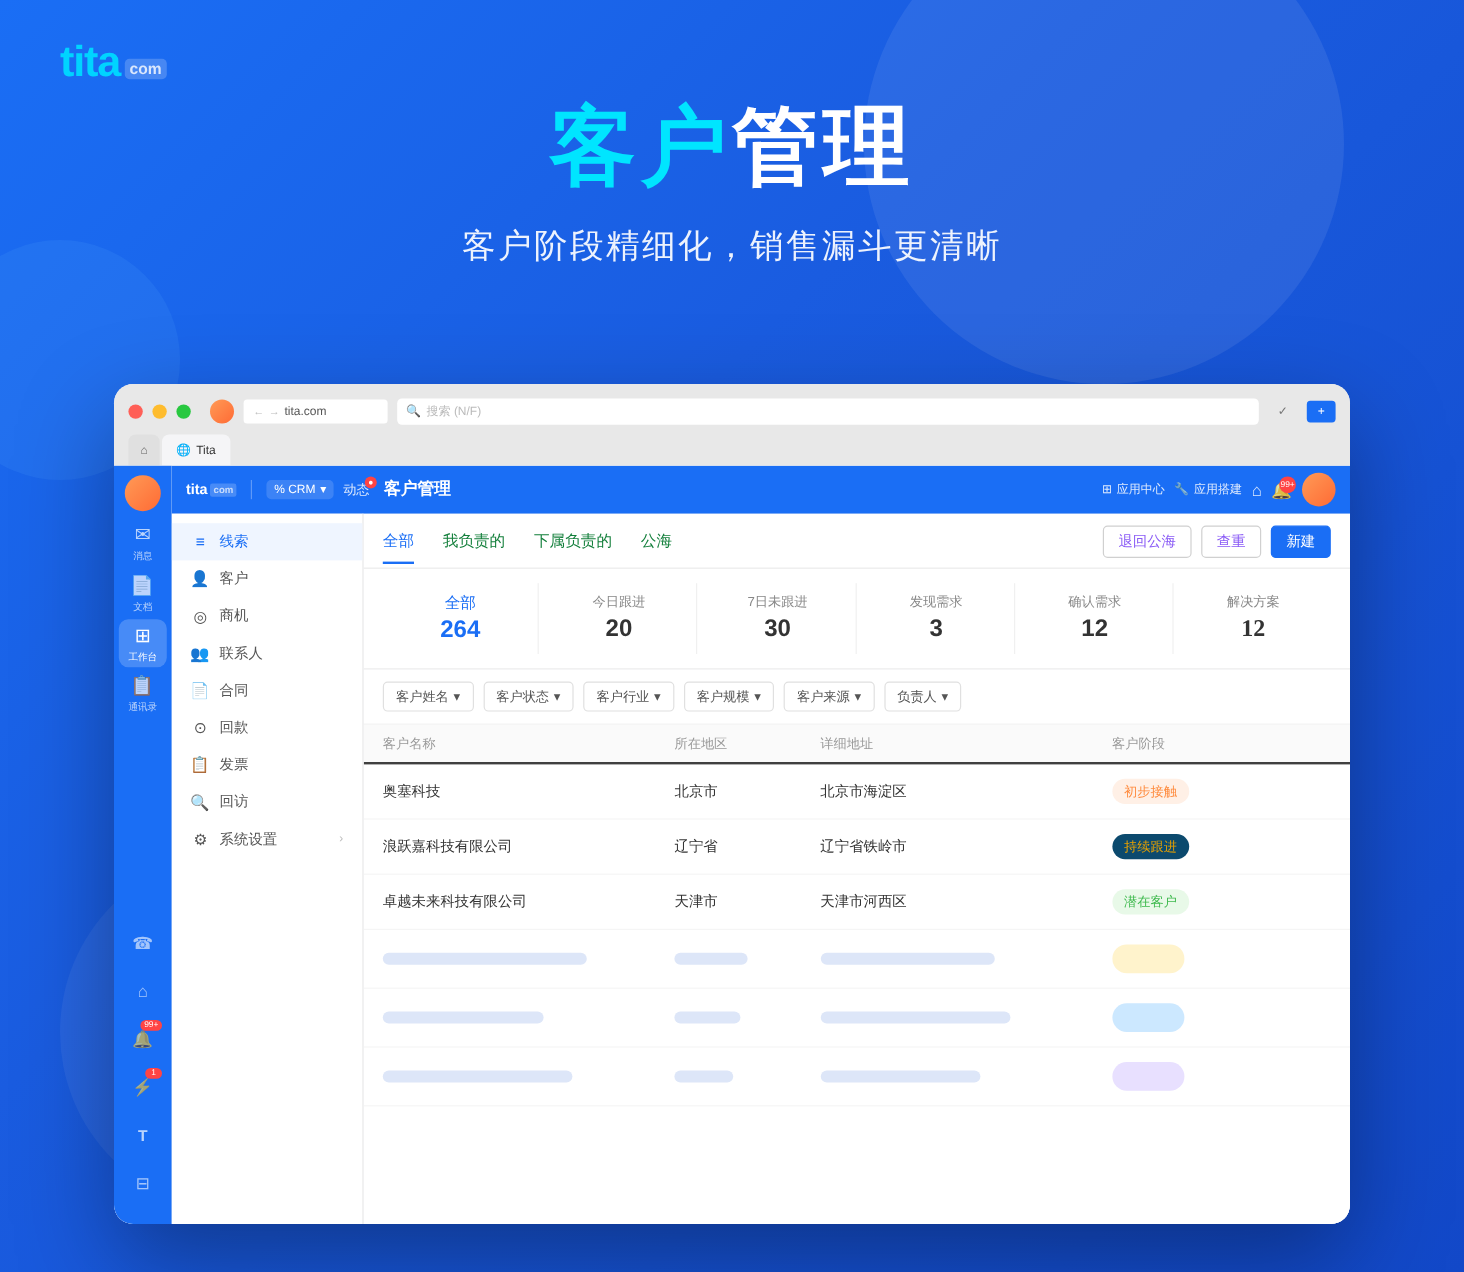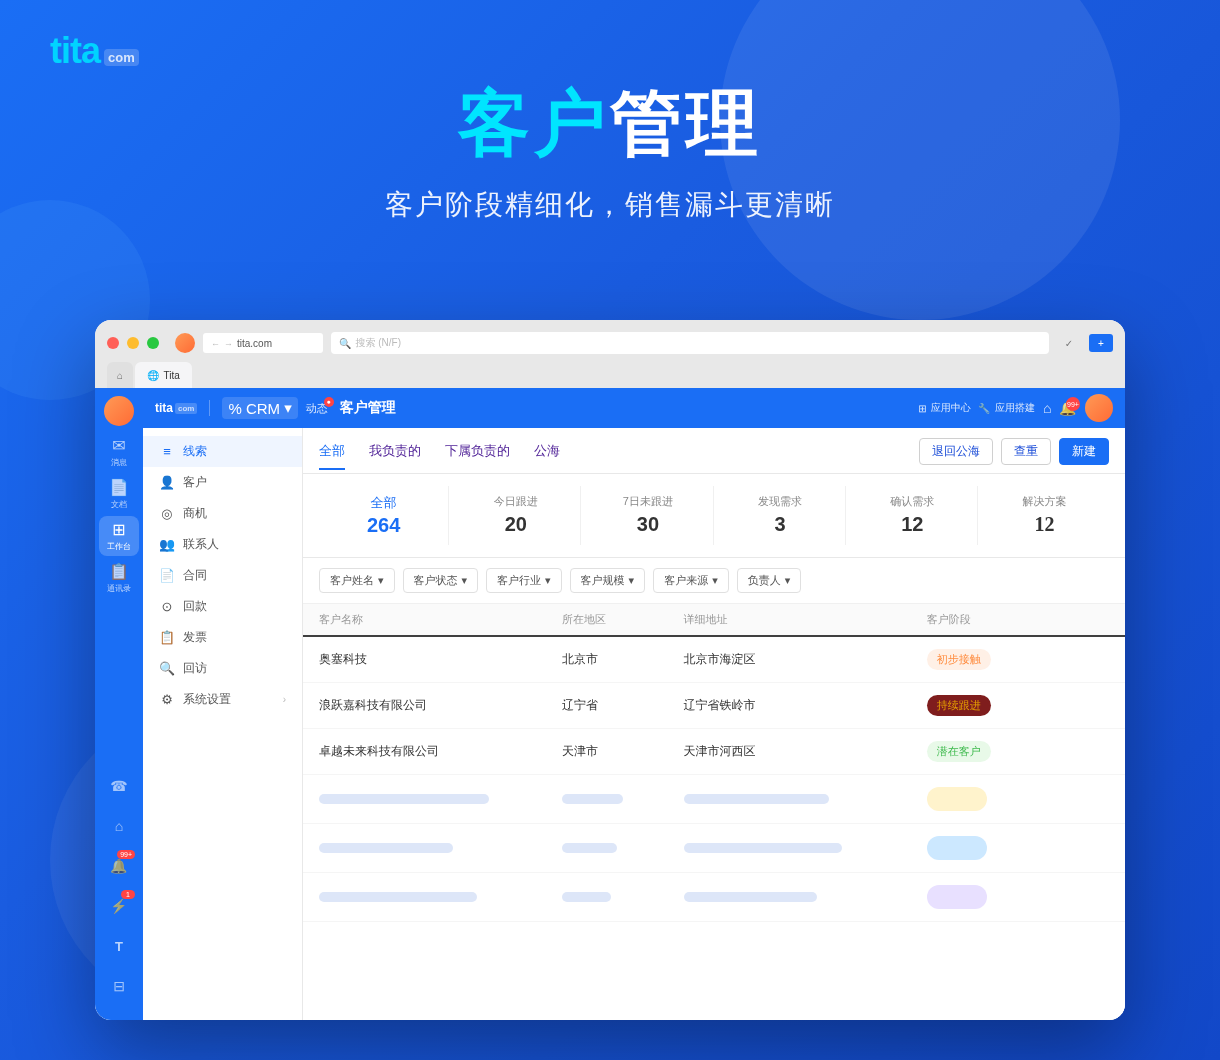--- a/index.html
+++ b/index.html
@@ -301,21 +301,21 @@
       width: 1px;
       height: 16px;
       background: rgba(255,255,255,0.3);
       margin: 0 4px;
     }
     .header-crm-btn {
       display: flex;
       align-items: center;
       gap: 4px;
       color: white;
-      font-size: 15px;
+      font-size: 10px;
       cursor: pointer;
       background: rgba(255,255,255,0.15);
       border-radius: 4px;
       padding: 2px 6px;
     }
     .header-nav-item {
       display: flex;
       align-items: center;
       gap: 4px;
       color: rgba(255,255,255,0.85);
@@ -415,21 +415,21 @@
       display: flex;
       align-items: center;
       padding: 10px 16px 0;
       background: white;
       border-bottom: 1px solid #e8e8e8;
       gap: 24px;
       flex-shrink: 0;
     }
     .tab-item {
       font-size: 13px;
-      color: #4c1d95;
+      color: #15803d;
       cursor: pointer;
       padding-bottom: 8px;
       border-bottom: 2px solid transparent;
     }
     .tab-item.active {
       color: #1a6ef5;
       border-bottom-color: #1a6ef5;
       font-weight: 500;
     }
     .tab-actions {
@@ -439,21 +439,21 @@
       gap: 8px;
       padding-bottom: 8px;
     }
     .tab-action-btn {
       padding: 4px 12px;
       border-radius: 4px;
       font-size: 12px;
       cursor: pointer;
       border: 1px solid #d0d0d0;
       background: white;
-      color: #1d4ed8;
+      color: #8b5cf6;
     }
     .tab-action-btn.primary {
       background: #1a6ef5;
       color: white;
       border-color: #1a6ef5;
       font-weight: 500;
     }
 
     
     .stats-row {
@@ -549,21 +549,21 @@
       padding: 3px 10px;
       border-radius: 12px;
       font-size: 11px;
       font-weight: 500;
     }
     .stage-initial {
       background: #fff0e6;
       color: #ff8c3f;
     }
     .stage-followup {
-      background: #7f1d1d;
+      background: #0c4a6e;
       color: #e6a000;
     }
     .stage-potential {
       background: #e8f9e8;
       color: #3fba4e;
     }
     .skeleton-line {
       height: 10px;
       border-radius: 5px;
       background: #e8eef8;

